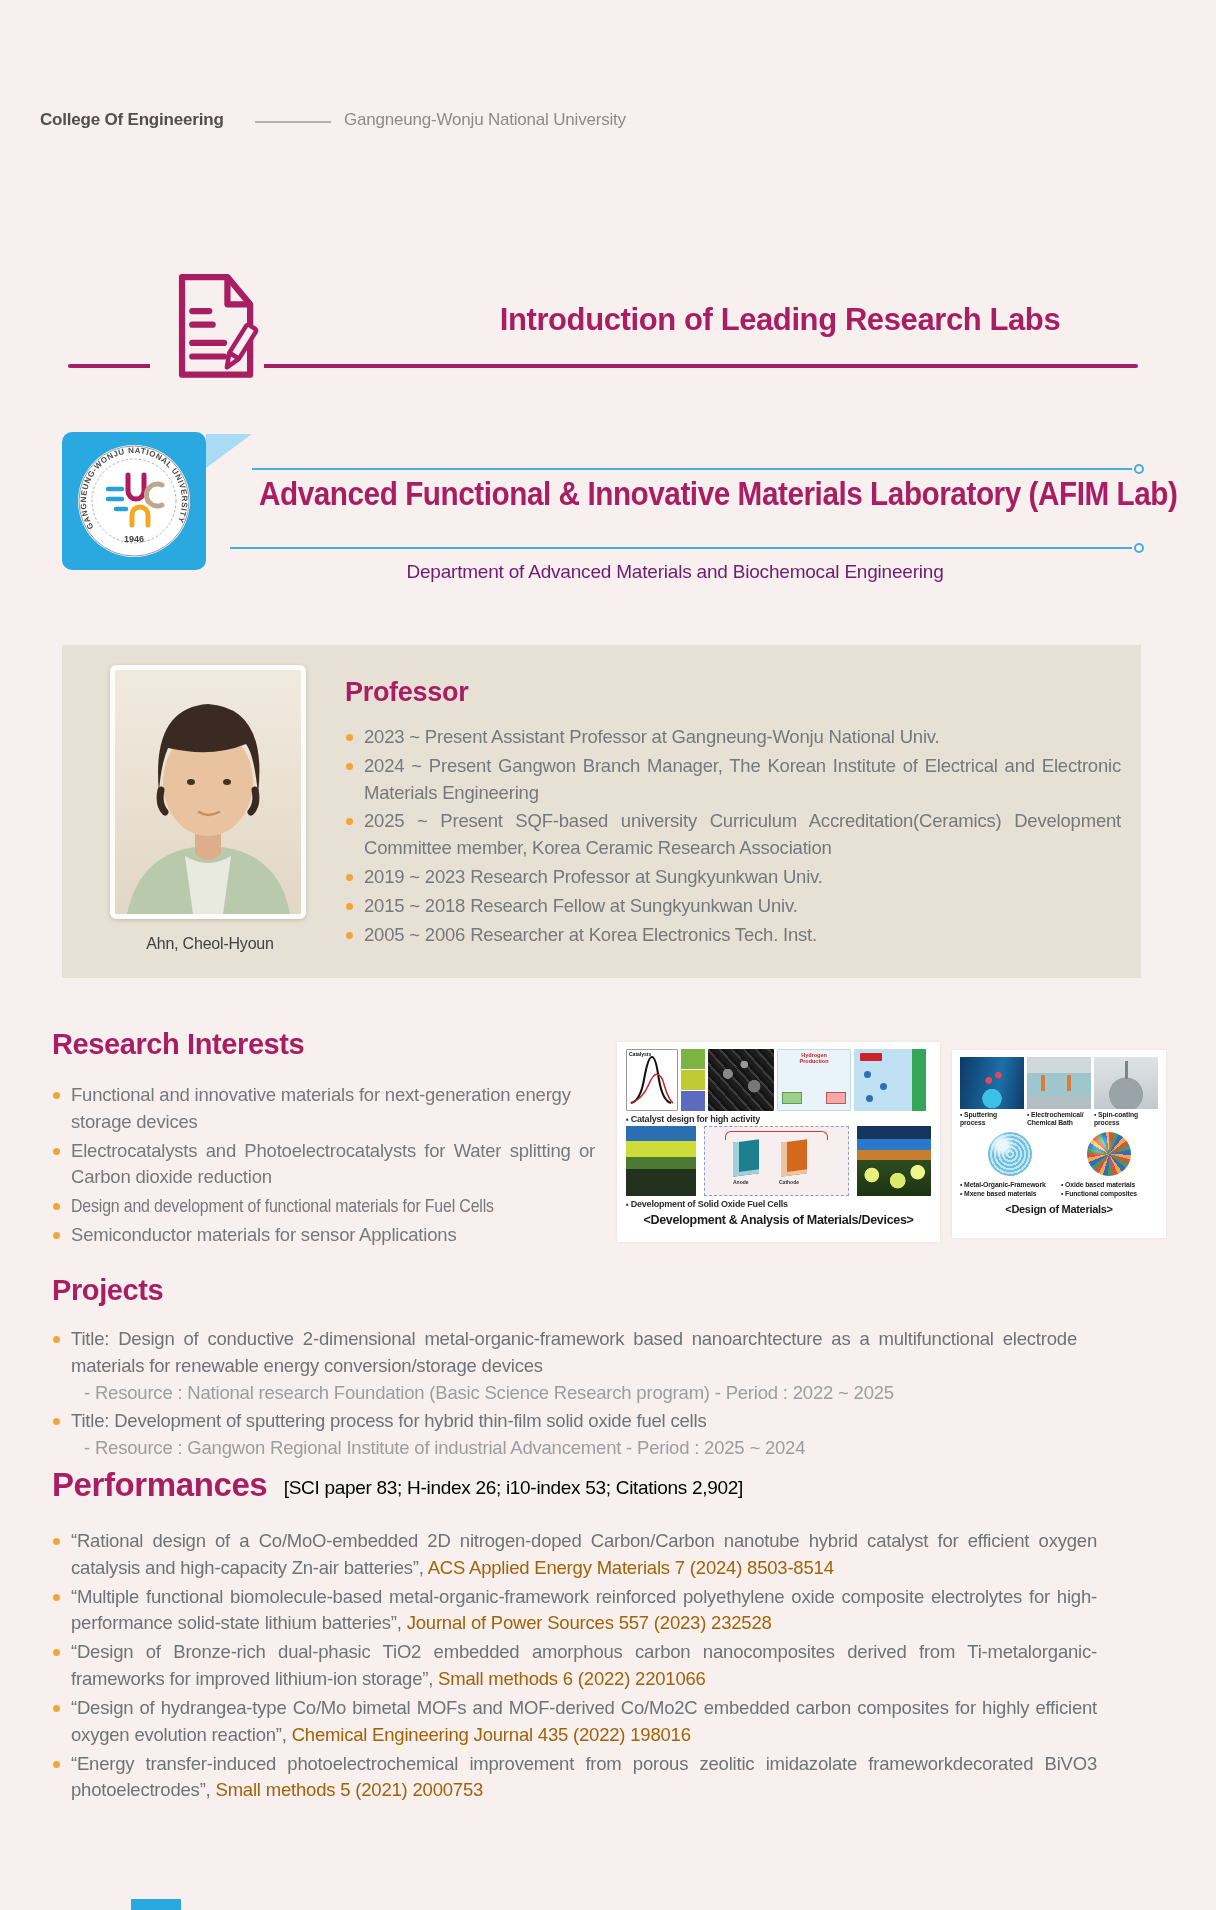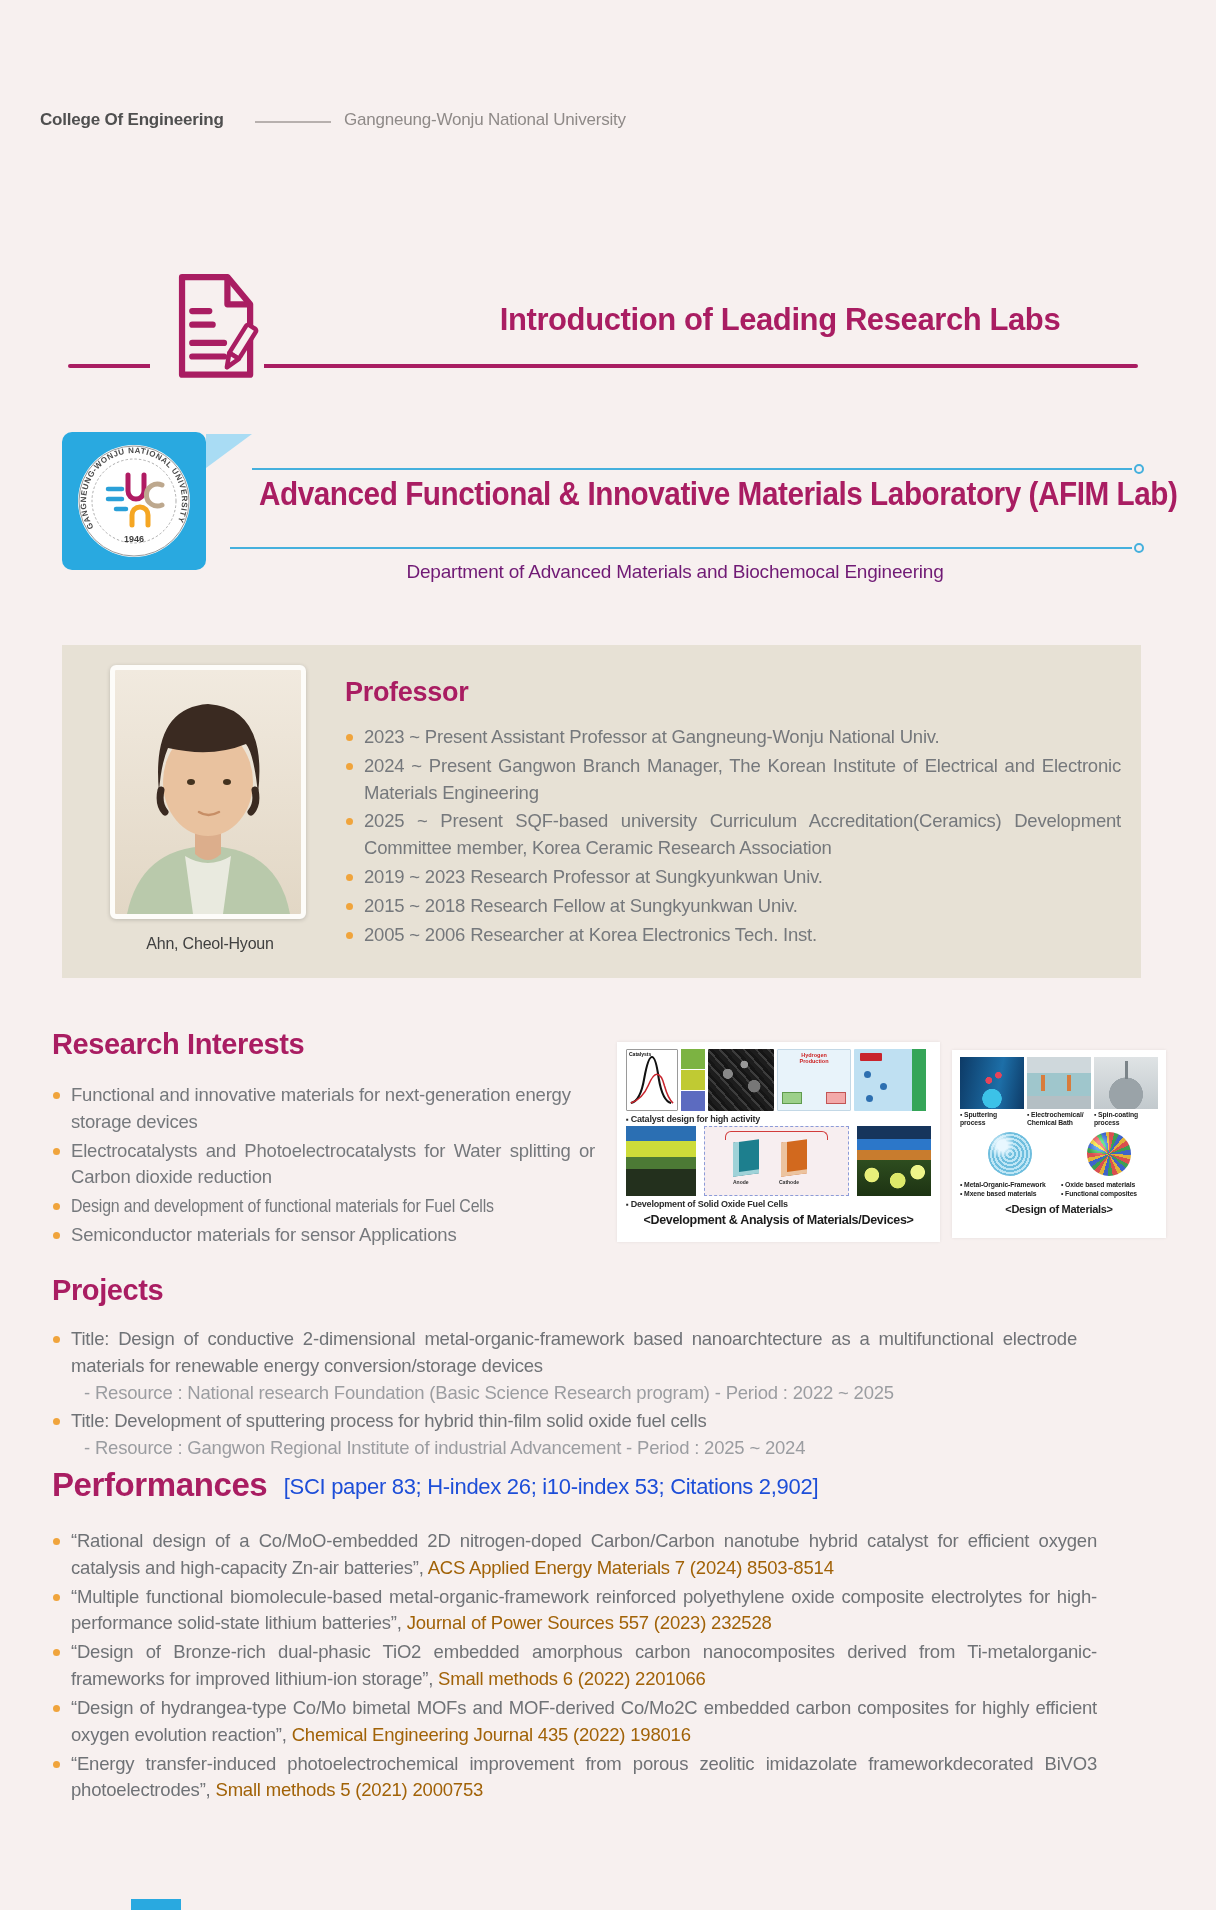--- a/index.html
+++ b/index.html
@@ -129,21 +129,21 @@
   
   .pj-heading{left:52px;top:1274px;}
   .pj-list{position:absolute;left:52px;top:1326px;width:1025px;}
   .pj-list li{margin-bottom:6px;}
   .pj-title{display:block;color:#6f7276;text-align:justify;}
   .pj-res{display:block;color:#9b9da1;margin-left:13px;letter-spacing:-.2px;}
 
   
   .pf-head-row{position:absolute;left:52px;top:1466px;white-space:nowrap;}
   .pf-head-row .h{display:inline-block;font-size:33px;font-weight:800;color:#a91d62;letter-spacing:-.4px;}
-  .pf-metrics{display:inline-block;margin-left:12px;font-size:22px;color:#1d4ed8;letter-spacing:-.3px;vertical-align:2px;}
+  .pf-metrics{display:inline-block;margin-left:12px;font-size:19px;color:#000000;letter-spacing:-.3px;vertical-align:2px;}
   .pub-list{position:absolute;left:52px;top:1528px;width:1045px;}
   .pub-list li{margin-bottom:5px;text-align:justify;}
   .pub-title{color:#6f7276;}
   .pub-ref{color:#a16207;}
 
   .footer-bar{position:absolute;left:131px;top:1899px;width:50px;height:11px;background:#29a9e0;}
 
   svg text{font-family:"Liberation Sans",sans-serif;}
 </style>
 </head>

